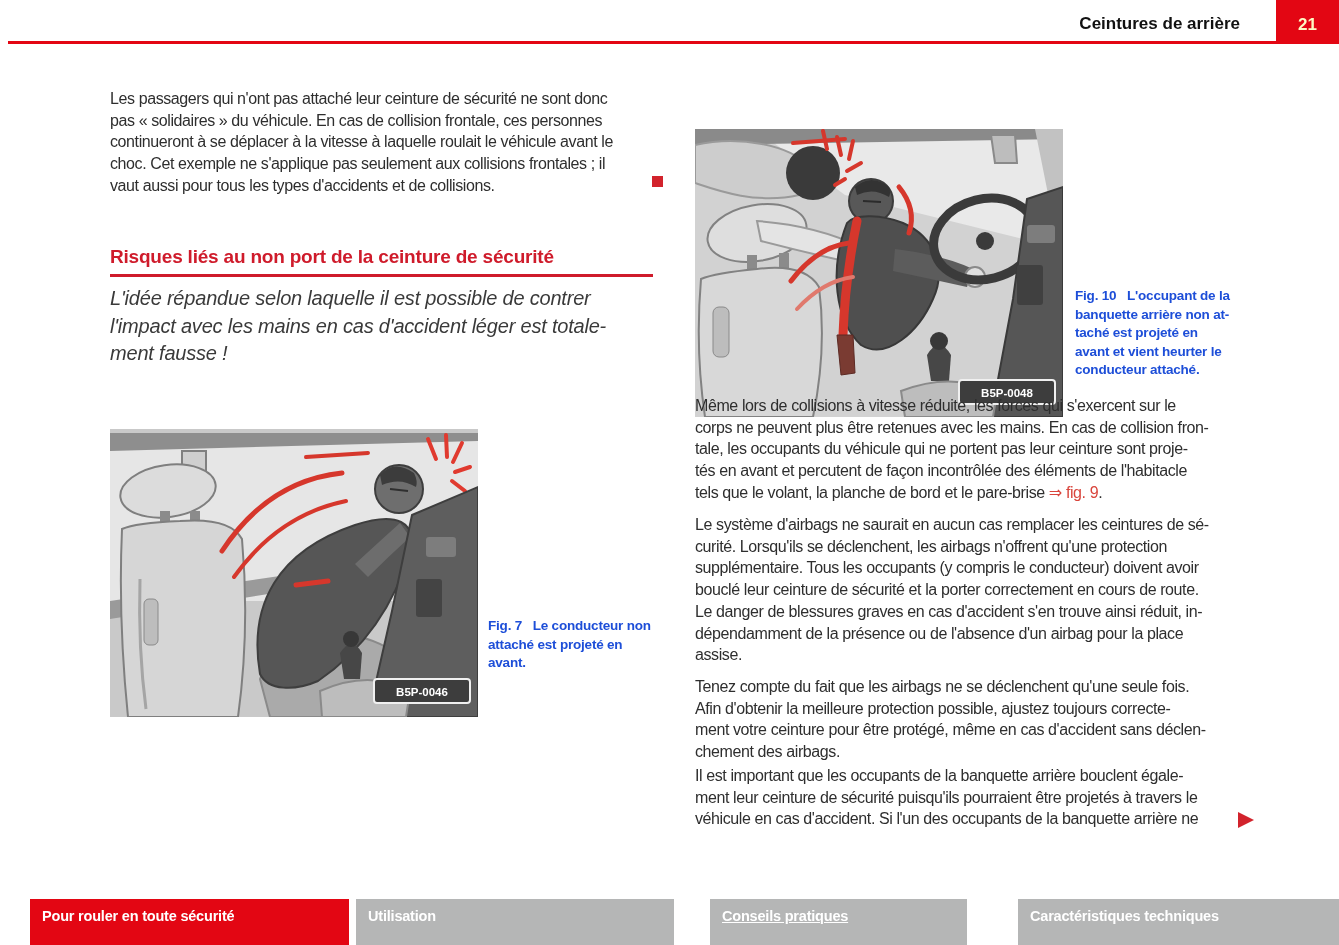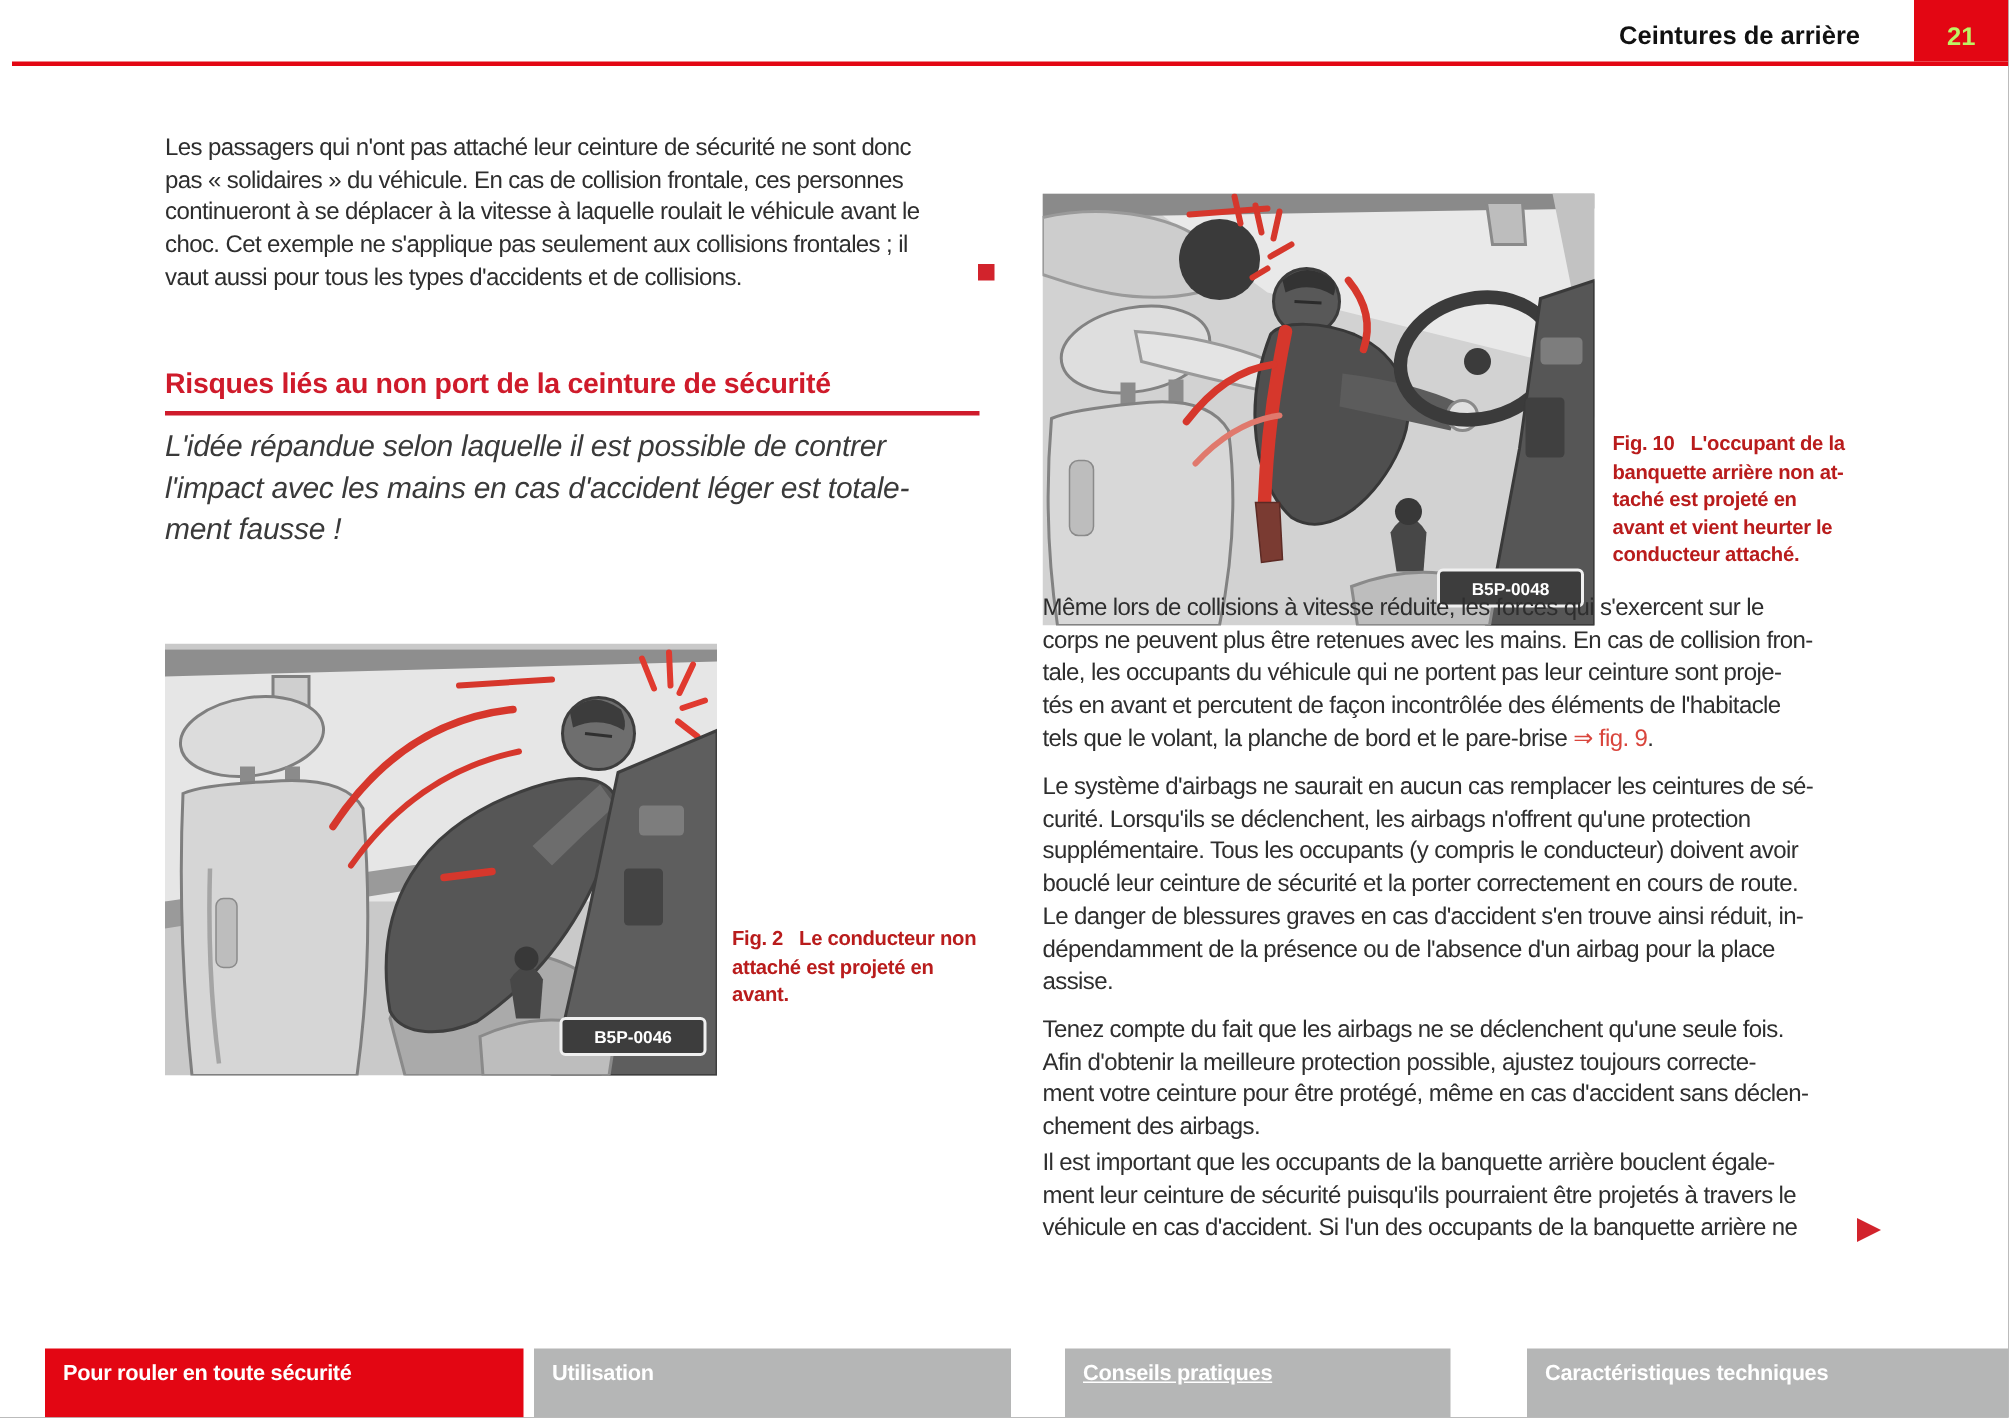--- a/index.html
+++ b/index.html
@@ -4,33 +4,33 @@
 <style>
   html,body{margin:0;padding:0;background:#888;}
   .page{
     position:relative;width:1339px;height:945px;background:#ffffff;
     font-family:"Liberation Sans","DejaVu Sans",sans-serif;color:#2e2e2e;
     overflow:hidden;margin:0 auto;
   }
   
   .header-title{position:absolute;top:14px;right:99px;font-size:17px;font-weight:bold;color:#111;}
   .page-num-box{position:absolute;top:0;left:1276px;width:63px;height:41px;background:#e30613;
-    color:#bef264;font-weight:bold;font-size:17px;display:flex;align-items:flex-end;justify-content:center;
+    color:#fef9c3;font-weight:bold;font-size:17px;display:flex;align-items:flex-end;justify-content:center;
     box-sizing:border-box;padding-bottom:6px;}
   .header-rule{position:absolute;top:41px;left:8px;width:1331px;height:3px;background:#e30613;}
   
   .para{position:absolute;font-size:16px;line-height:21.7px;letter-spacing:-0.4px;white-space:pre;color:#2e2e2e;}
   .section-square{position:absolute;left:652px;top:176px;width:11px;height:11px;background:#d2232c;}
   .section-heading{position:absolute;left:110px;top:246px;font-size:19px;font-weight:bold;color:#cf1b2b;letter-spacing:-0.2px;}
   .heading-rule{position:absolute;left:110px;top:274px;width:543px;height:3px;background:#cf1b2b;}
   .lead{position:absolute;left:110px;top:285px;font-size:20px;font-style:italic;line-height:27.5px;
     letter-spacing:-0.2px;white-space:pre;color:#3a3a3a;}
   .fig{position:absolute;width:368px;margin-top:42px;}
   .fig svg{display:block;}
-  .fig-caption{position:absolute;font-size:13.5px;font-weight:bold;color:#b91c1c;line-height:18.5px;white-space:pre;letter-spacing:-0.2px;}
+  .fig-caption{position:absolute;font-size:13.5px;font-weight:bold;color:#1d4ed8;line-height:18.5px;white-space:pre;letter-spacing:-0.2px;}
   .fig-ref{color:#d9453c;}
   .next-triangle{position:absolute;left:1238px;top:812px;width:0;height:0;
     border-top:8px solid transparent;border-bottom:8px solid transparent;border-left:16px solid #d2232c;}
   
   .footer-tab{position:absolute;top:899px;height:46px;box-sizing:border-box;padding:9px 0 0 12px;
     font-size:14.5px;font-weight:bold;color:#ffffff;background:#b5b6b6;letter-spacing:-0.2px;}
   .footer-tab.active{background:#e30613;}
   .tab1{left:30px;width:319px;}
   .tab2{left:356px;width:318px;}
   .tab3{left:710px;width:257px;text-decoration:underline;}
@@ -105,21 +105,21 @@
       <path d="M230,224 Q242,206 252,224 L250,250 L234,250 Z" fill="#474747"></path>
       <circle cx="241" cy="210" r="8" fill="#383838"></circle>
       <path d="M210,262 Q260,240 300,262 L296,288 L212,288 Z" fill="#bdbdbd" stroke="#8a8a8a" stroke-width="2"></path>
 
       <g transform="translate(264,250)">
         <rect x="0" y="0" width="96" height="24" rx="3" fill="#3d3d3d" stroke="#f0f0f0" stroke-width="2"></rect>
         <text x="48" y="16.5" text-anchor="middle" fill="#ffffff" font-size="11.5" font-weight="bold" font-family="Liberation Sans, sans-serif">B5P-0046</text>
       </g>
     </svg>
   </div>
-  <div class="fig-caption" style="left:488px;top:617px;">Fig. 2   Le conducteur non
+  <div class="fig-caption" style="left:488px;top:617px;">Fig. 7   Le conducteur non
 attaché est projeté en
 avant.</div>
 
   <div class="fig" style="left:695px;top:87px;height:288px;">
     <svg width="368" height="288" viewBox="0 0 368 288">
       <rect x="0" y="0" width="368" height="288" fill="#d2d2d2"></rect>
       <path d="M60,0 L368,0 L368,120 L150,66 Z" fill="#e9e9e9"></path>
       <path d="M0,0 L368,0 L368,10 L0,16 Z" fill="#8a8a8a"></path>
       <path d="M296,6 L320,6 L322,34 L300,34 Z" fill="#bdbdbd" stroke="#8a8a8a" stroke-width="2"></path>
       <path d="M340,0 L368,0 L368,150 L352,60 Z" fill="#c2c2c2"></path>

